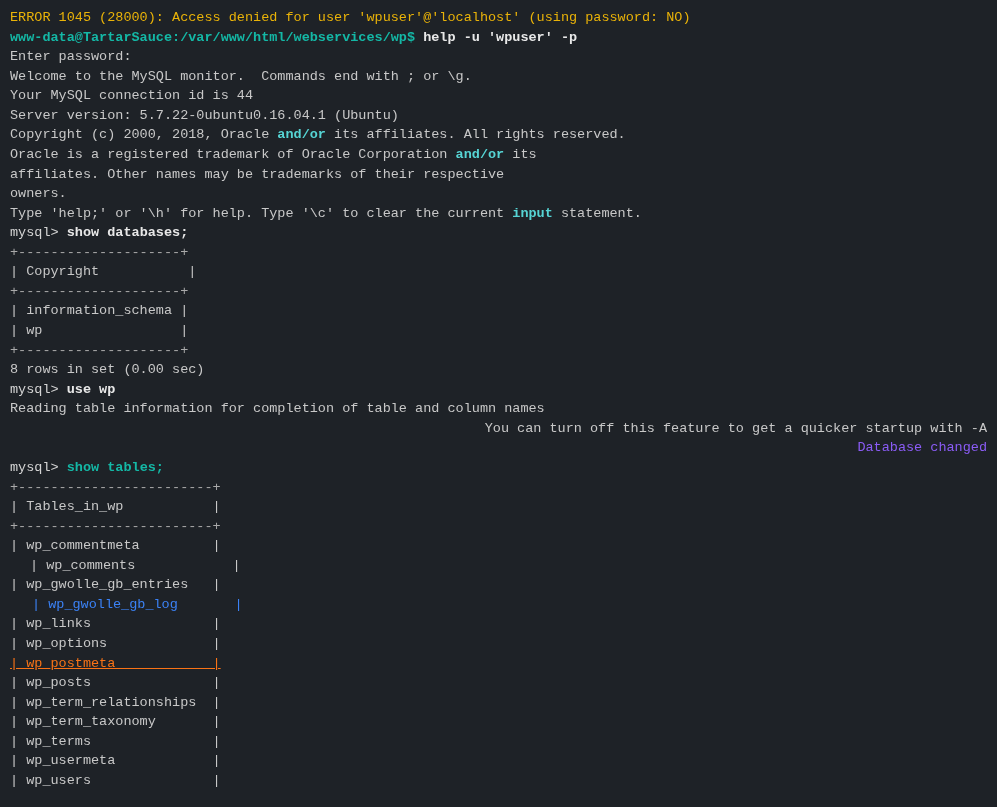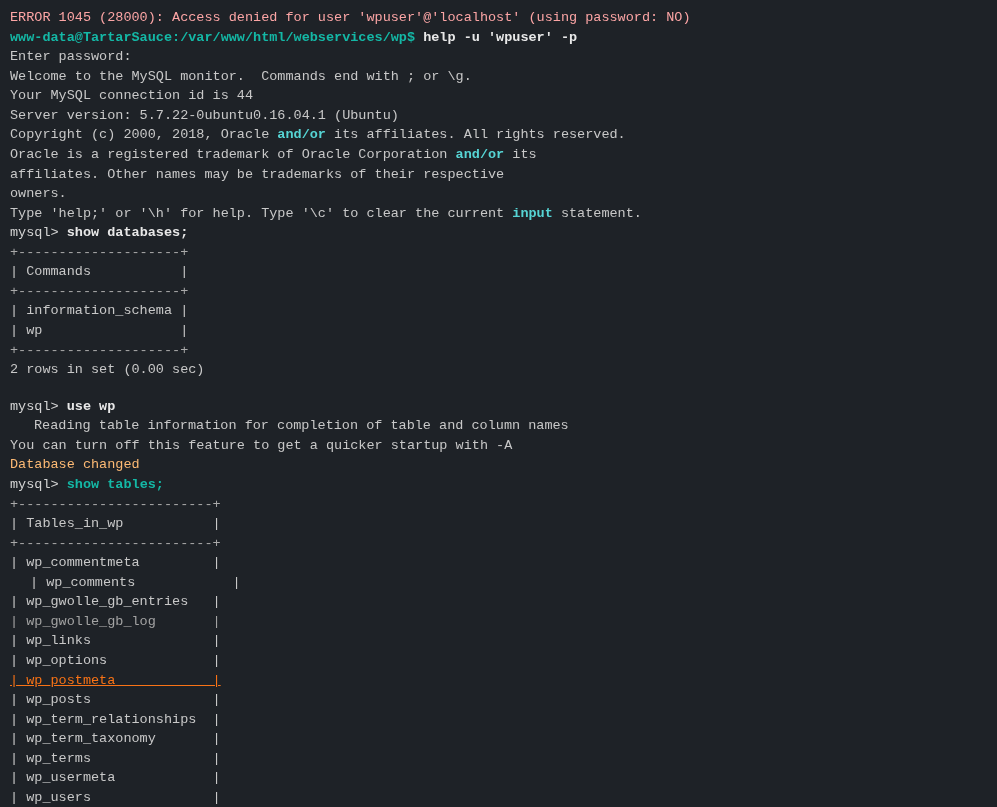--- a/index.html
+++ b/index.html
@@ -28,57 +28,57 @@
     @keyframes blink {
       0%, 100% { opacity: 1; }
       50% { opacity: 0; }
     }
   </style>
 </head>
 <body>
 
 <div class="terminal">
   <div id="terminal-content">
-      <div class="line" style="color: #fca5a5;">ERROR 1045 (28000): Access denied for user 'wpuser'@'localhost' (using password: NO)</div>
+      <div class="line" style="color: #eab308;">ERROR 1045 (28000): Access denied for user 'wpuser'@'localhost' (using password: NO)</div>
       <div class="line" style="color: rgb(78, 201, 78);"><span style="color: #14b8a6; font-weight: bold;">www-data@TartarSauce:/var/www/html/webservices/wp$ </span><span style="color: rgb(232, 232, 232); font-weight: bold;">help -u 'wpuser' -p</span></div>
       <div class="line" style="color: rgb(200, 200, 200);">Enter password:</div>
       <div class="line" style="color: rgb(200, 200, 200);">Welcome to the MySQL monitor.  Commands end with ; or \g.</div>
       <div class="line" style="color: rgb(200, 200, 200);">Your MySQL connection id is 44</div>
       <div class="line" style="color: rgb(200, 200, 200); font-family: Liberation Mono, monospace;">Server version: 5.7.22-0ubuntu0.16.04.1 (Ubuntu)</div>
       <div class="line" style="color: rgb(200, 200, 200);"></div>
       <div class="line" style="color: rgb(200, 200, 200);"><span style="color: rgb(200, 200, 200);">Copyright (c) 2000, 2018, Oracle </span><span style="color: rgb(86, 212, 212); font-weight: bold;">and/or</span><span style="color: rgb(200, 200, 200);"> its affiliates. All rights reserved.</span></div>
       <div class="line" style="color: rgb(200, 200, 200);"></div>
       <div class="line" style="color: rgb(200, 200, 200);"><span style="color: rgb(200, 200, 200);">Oracle is a registered trademark of Oracle Corporation </span><span style="color: rgb(86, 212, 212); font-weight: bold;">and/or</span><span style="color: rgb(200, 200, 200);"> its</span></div>
       <div class="line" style="color: rgb(200, 200, 200);">affiliates. Other names may be trademarks of their respective</div>
       <div class="line" style="color: rgb(200, 200, 200);">owners.</div>
       <div class="line" style="color: rgb(200, 200, 200);"></div>
       <div class="line" style="color: rgb(200, 200, 200);"><span style="color: rgb(200, 200, 200);">Type 'help;' or '\h' for help. Type '\c' to clear the current </span><span style="color: rgb(86, 212, 212); font-weight: bold;">input</span><span style="color: rgb(200, 200, 200);"> statement.</span></div>
       <div class="line" style="color: rgb(200, 200, 200);"></div>
       <div class="line" style="color: rgb(232, 232, 232);"><span style="color: rgb(212, 212, 212);">mysql&gt; </span><span style="color: rgb(232, 232, 232); font-weight: bold;">show databases;</span></div>
       <div class="line" style="color: rgb(170, 170, 170);">+--------------------+</div>
-      <div class="line" style="color: rgb(200, 200, 200);">| Commands           |</div>
+      <div class="line" style="color: rgb(200, 200, 200);">| Copyright           |</div>
       <div class="line" style="color: rgb(170, 170, 170);">+--------------------+</div>
       <div class="line" style="color: rgb(200, 200, 200);">| information_schema |</div>
       <div class="line" style="color: rgb(200, 200, 200);">| wp                 |</div>
       <div class="line" style="color: rgb(170, 170, 170);">+--------------------+</div>
-      <div class="line" style="color: rgb(200, 200, 200);">2 rows in set (0.00 sec)</div>
+      <div class="line" style="color: rgb(200, 200, 200);">8 rows in set (0.00 sec)</div>
       <div class="line" style="color: rgb(200, 200, 200);"></div>
-      <div class="line" style="color: rgb(232, 232, 232); margin-top: 17px;"><span style="color: rgb(212, 212, 212);">mysql&gt; </span><span style="color: rgb(232, 232, 232); font-weight: bold;">use wp</span></div>
-      <div class="line" style="color: rgb(200, 200, 200); margin-left: 24px;">Reading table information for completion of table and column names</div>
-      <div class="line" style="color: rgb(200, 200, 200);">You can turn off this feature to get a quicker startup with -A</div>
+      <div class="line" style="color: rgb(232, 232, 232);"><span style="color: rgb(212, 212, 212);">mysql&gt; </span><span style="color: rgb(232, 232, 232); font-weight: bold;">use wp</span></div>
+      <div class="line" style="color: rgb(200, 200, 200);">Reading table information for completion of table and column names</div>
+      <div class="line" style="color: rgb(200, 200, 200); text-align: right;">You can turn off this feature to get a quicker startup with -A</div>
       <div class="line" style="color: rgb(200, 200, 200);"></div>
-      <div class="line" style="color: #fdba74;">Database changed</div>
+      <div class="line" style="color: #8b5cf6; text-align: right;">Database changed</div>
       <div class="line" style="color: rgb(232, 232, 232);"><span style="color: rgb(212, 212, 212);">mysql&gt; </span><span style="color: #14b8a6; font-weight: bold;">show tables;</span></div>
       <div class="line" style="color: rgb(170, 170, 170);">+------------------------+</div>
       <div class="line" style="color: rgb(200, 200, 200);">| Tables_in_wp           |</div>
       <div class="line" style="color: rgb(170, 170, 170);">+------------------------+</div>
       <div class="line" style="color: rgb(200, 200, 200);">| wp_commentmeta         |</div>
       <div class="line" style="color: rgb(200, 200, 200); margin-left: 20px;">| wp_comments            |</div>
       <div class="line" style="color: rgb(200, 200, 200);">| wp_gwolle_gb_entries   |</div>
-      <div class="line" style="color: #a3a3a3;">| wp_gwolle_gb_log       |</div>
+      <div class="line" style="color: #3b82f6; margin-left: 22px;">| wp_gwolle_gb_log       |</div>
       <div class="line" style="color: rgb(200, 200, 200);">| wp_links               |</div>
       <div class="line" style="color: rgb(200, 200, 200);">| wp_options             |</div>
       <div class="line" style="color: #f97316; text-decoration: underline;">| wp_postmeta            |</div>
       <div class="line" style="color: rgb(200, 200, 200);">| wp_posts               |</div>
       <div class="line" style="color: rgb(200, 200, 200);">| wp_term_relationships  |</div>
       <div class="line" style="color: rgb(200, 200, 200);">| wp_term_taxonomy       |</div>
       <div class="line" style="color: rgb(200, 200, 200);">| wp_terms               |</div>
       <div class="line" style="color: rgb(200, 200, 200);">| wp_usermeta            |</div>
       <div class="line" style="color: rgb(200, 200, 200);">| wp_users               |</div>
       <div class="line" style="color: rgb(200, 200, 200);"></div>

